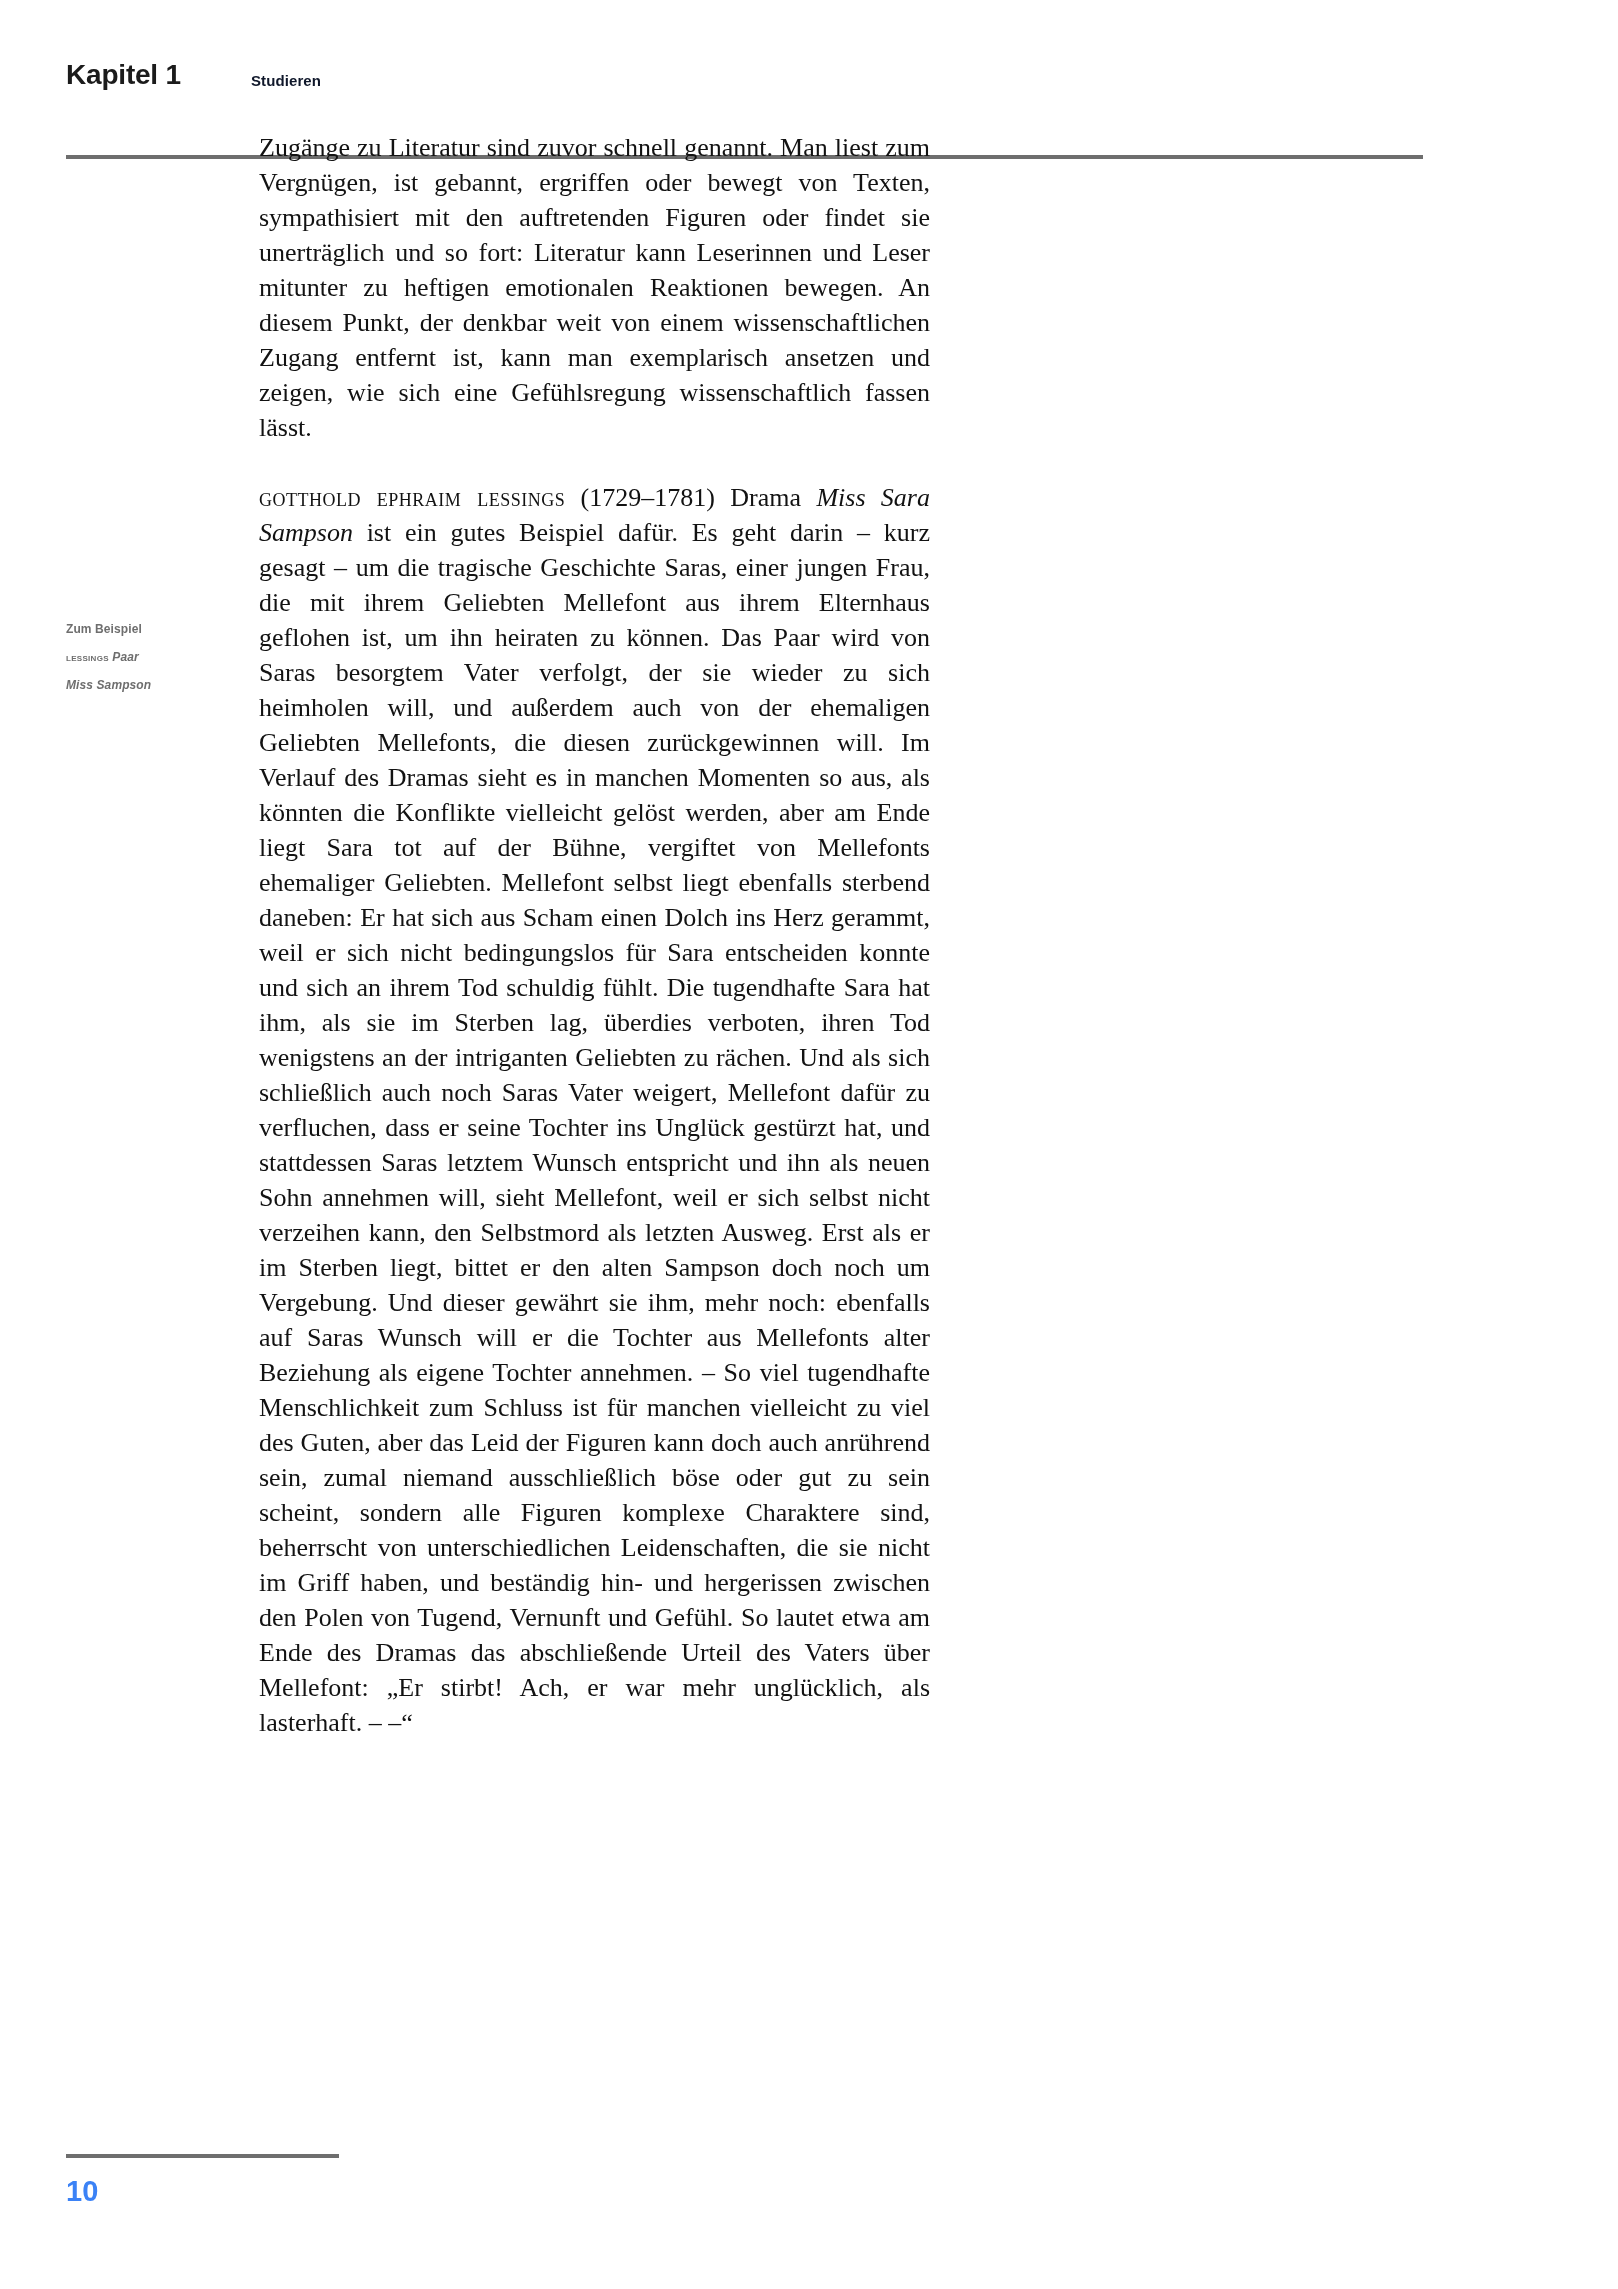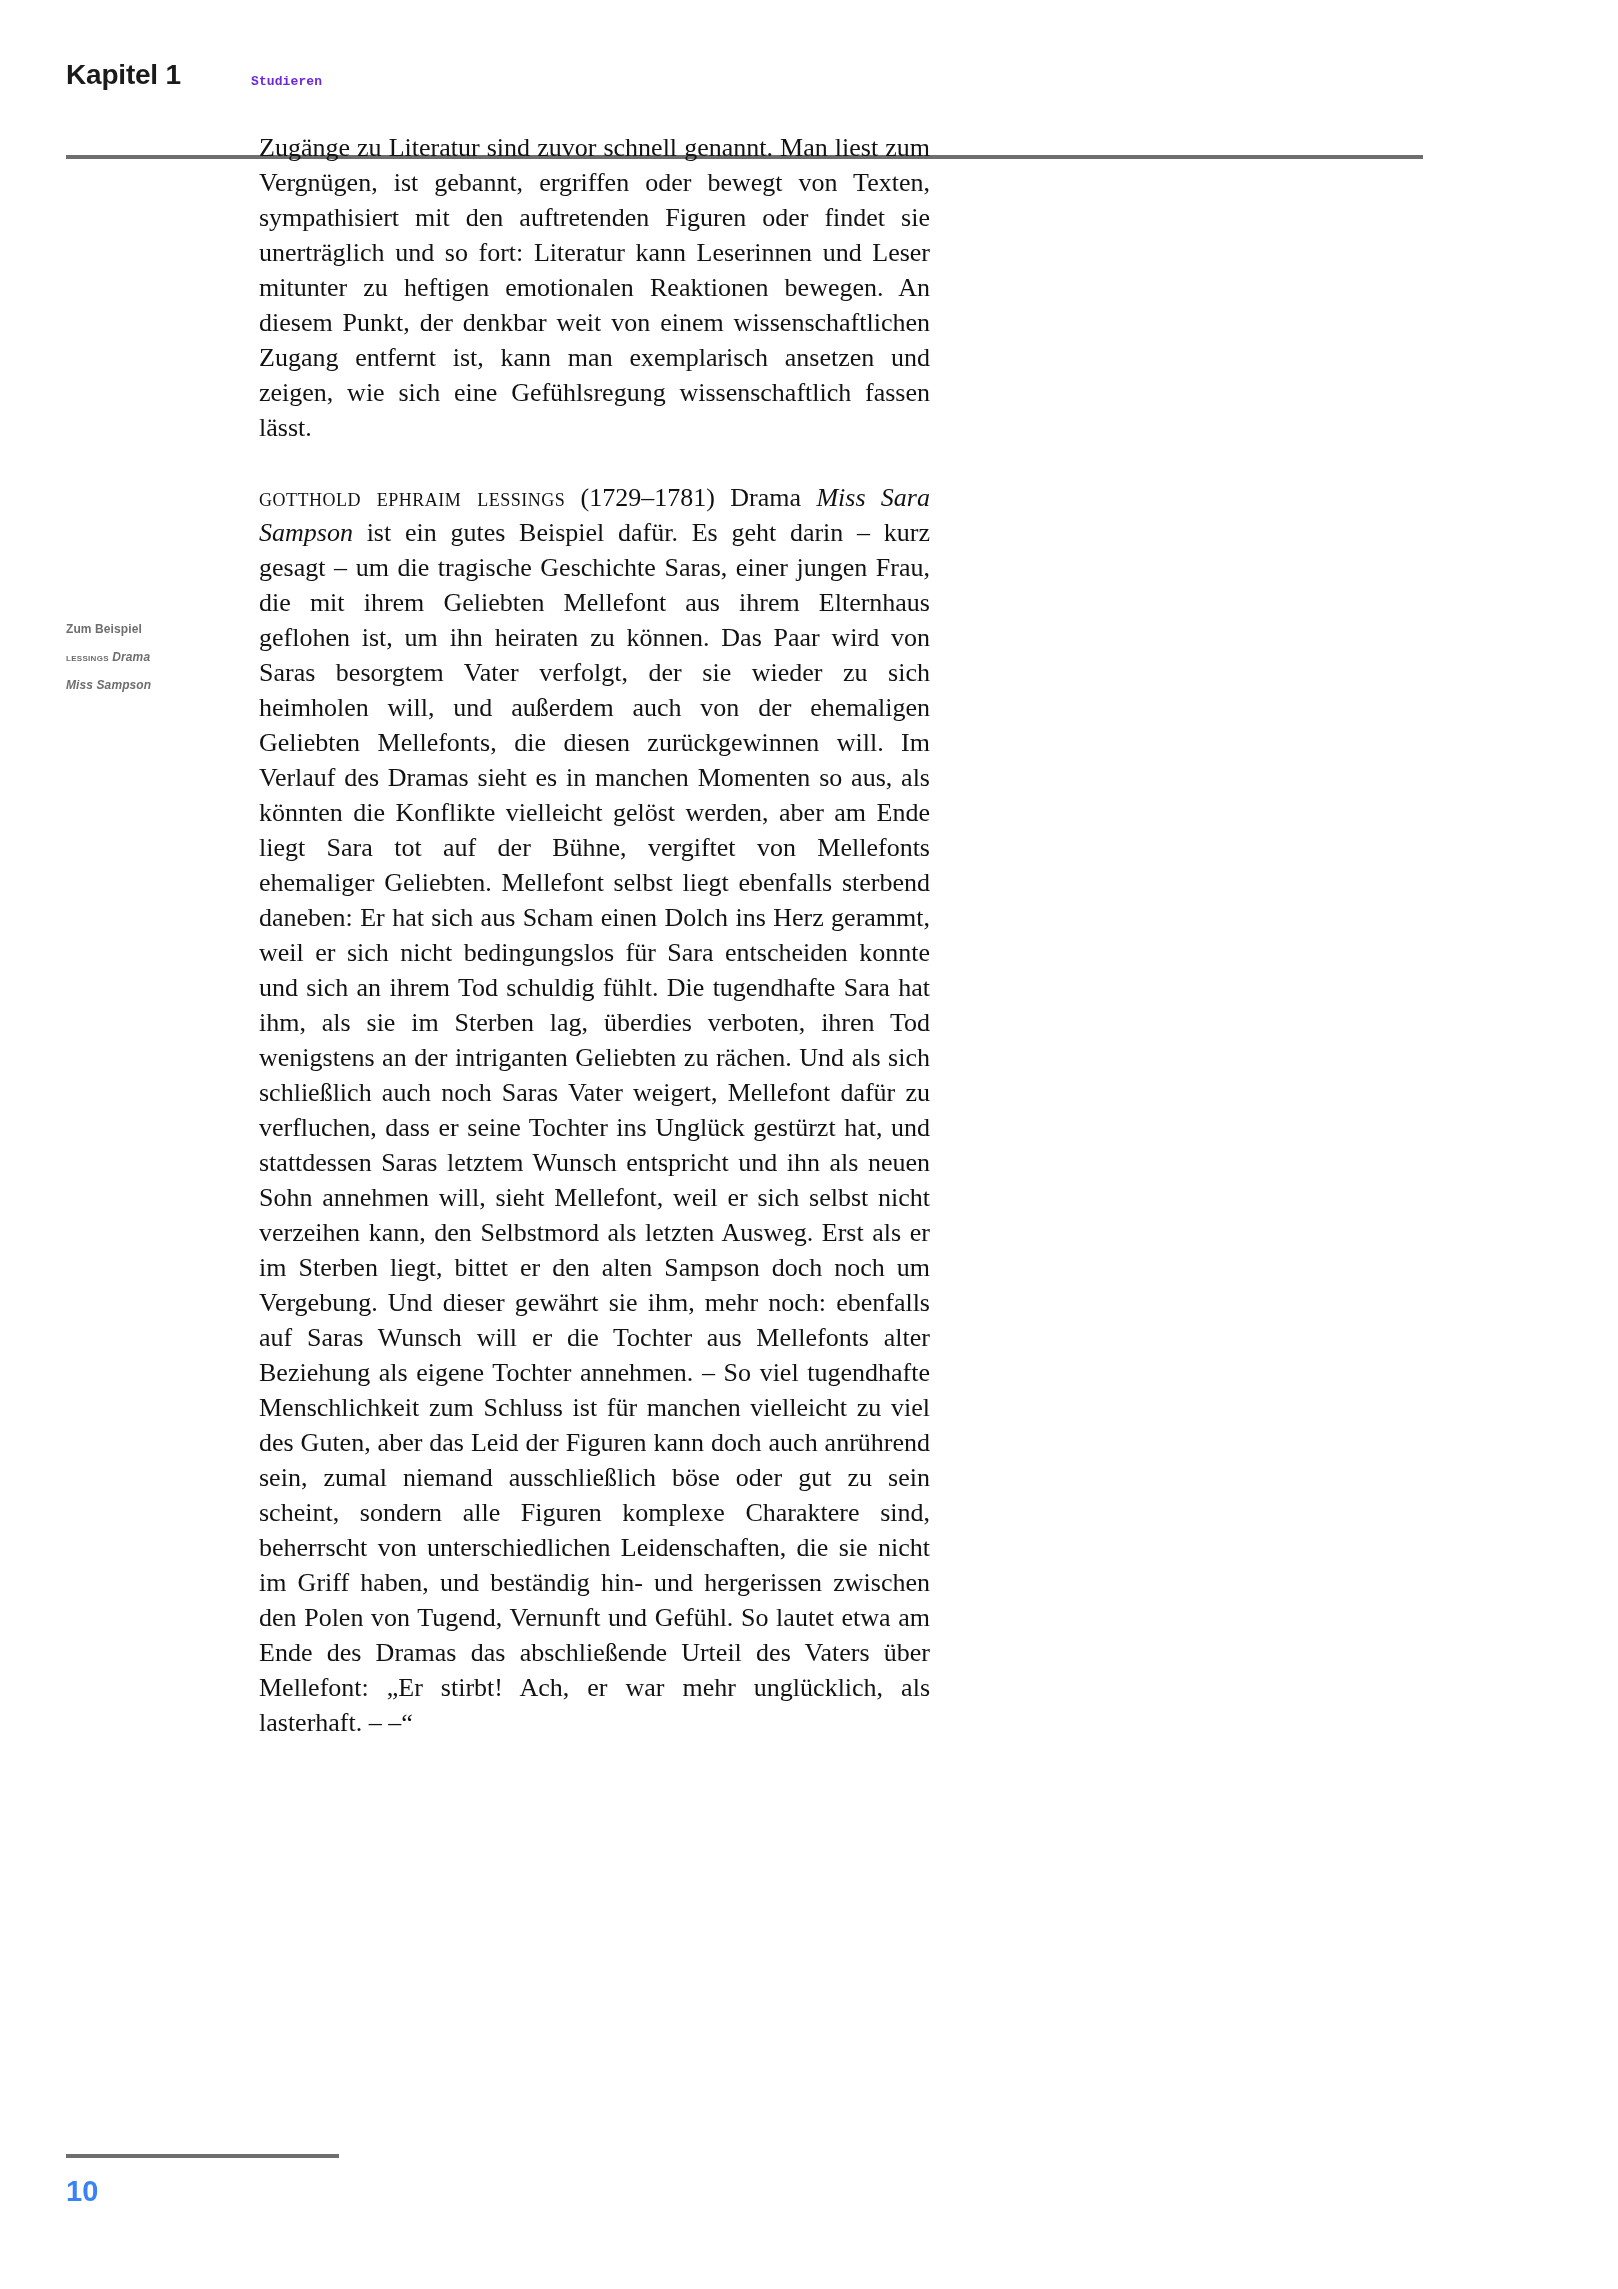--- a/index.html
+++ b/index.html
@@ -36,25 +36,25 @@
   .chapter-label {
     font-family: "Liberation Sans", "DejaVu Sans", sans-serif;
     font-weight: 700;
     font-size: 28px;
     letter-spacing: -0.2px;
     color: #1b1b1b;
     width: 185px;
     line-height: 1;
   }
   .chapter-title {
-    font-family: Liberation Mono, monospace;
+    font-family: Liberation Sans, sans-serif;
     font-weight: 700;
-    font-size: 13px;
+    font-size: 15px;
     letter-spacing: 0.1px;
-    color: #6d28d9;
+    color: #0f172a;
     line-height: 1;
     padding-bottom: 0.9px;
   }
 
   .head-rule {
     position: absolute;
     left: 66px;
     top: 155px;
     width: 1486px;
     height: 3.7px;
@@ -138,21 +138,21 @@
 <div class="page">
 
   <div class="running-head">
     <span class="chapter-label">Kapitel 1</span>
     <span class="chapter-title">Studieren</span>
   </div>
   <div class="head-rule"></div>
 
   <div class="margin-note">
     <div>Zum Beispiel</div>
-    <div><span class="sc">Lessings</span> <span class="it">Drama</span></div>
+    <div><span class="sc">Lessings</span> <span class="it">Paar</span></div>
     <div class="it">Miss Sampson</div>
   </div>
 
   <div class="body-col">
 
     <p class="para">Zugänge zu Literatur sind zuvor schnell genannt. Man liest zum Vergnügen, ist gebannt, ergriffen oder bewegt von Texten, sympathisiert mit den auftretenden Figuren oder findet sie unerträglich und so fort: Literatur kann Leserinnen und Leser mitunter zu heftigen emotionalen Reaktionen bewegen. An diesem Punkt, der denkbar weit von einem wissenschaftlichen Zugang entfernt ist, kann man exemplarisch ansetzen und zeigen, wie sich eine Gefühlsregung wissenschaftlich fassen lässt.</p>
 
     <p class="para"><span class="sc">Gotthold Ephraim Lessings</span><span> (1729–1781) Drama </span><span class="it">Miss Sara Sampson</span><span> ist ein gutes Beispiel dafür. Es geht darin – kurz gesagt – um die tragische Geschichte Saras, einer jungen Frau, die mit ihrem Geliebten Mellefont aus ihrem Elternhaus geflohen ist, um ihn heiraten zu können. Das Paar wird von Saras besorgtem Vater verfolgt, der sie wieder zu sich heimholen will, und außerdem auch von der ehemaligen Geliebten Mellefonts, die diesen zurückgewinnen will. Im Verlauf des Dramas sieht es in manchen Momenten so aus, als könnten die Konflikte vielleicht gelöst werden, aber am Ende liegt Sara tot auf der Bühne, vergiftet von Mellefonts ehemaliger Geliebten. Mellefont selbst liegt ebenfalls sterbend daneben: Er hat sich aus Scham einen Dolch ins Herz gerammt, weil er sich nicht bedingungslos für Sara entscheiden konnte und sich an ihrem Tod schuldig fühlt. Die tugendhafte Sara hat ihm, als sie im Sterben lag, überdies verboten, ihren Tod wenigstens an der intriganten Geliebten zu rächen. Und als sich schließlich auch noch Saras Vater weigert, Mellefont dafür zu verfluchen, dass er seine Tochter ins Unglück gestürzt hat, und stattdessen Saras letztem Wunsch entspricht und ihn als neuen Sohn annehmen will, sieht Mellefont, weil er sich selbst nicht verzeihen kann, den Selbstmord als letzten Ausweg. Erst als er im Sterben liegt, bittet er den alten Sampson doch noch um Vergebung. Und dieser gewährt sie ihm, mehr noch: ebenfalls auf Saras Wunsch will er die Tochter aus Mellefonts alter Beziehung als eigene Tochter annehmen. – So viel tugendhafte Menschlichkeit zum Schluss ist für manchen vielleicht zu viel des Guten, aber das Leid der Figuren kann doch auch anrührend sein, zumal niemand ausschließlich böse oder gut zu sein scheint, sondern alle Figuren komplexe Charaktere sind, beherrscht von unterschiedlichen Leidenschaften, die sie nicht im Griff haben, und beständig hin- und hergerissen zwischen den Polen von Tugend, Vernunft und Gefühl. So lautet etwa am Ende des Dramas das abschließende Urteil des Vaters über Mellefont: „Er stirbt! Ach, er war mehr unglücklich, als lasterhaft. – –“</span></p>
 
   </div>

